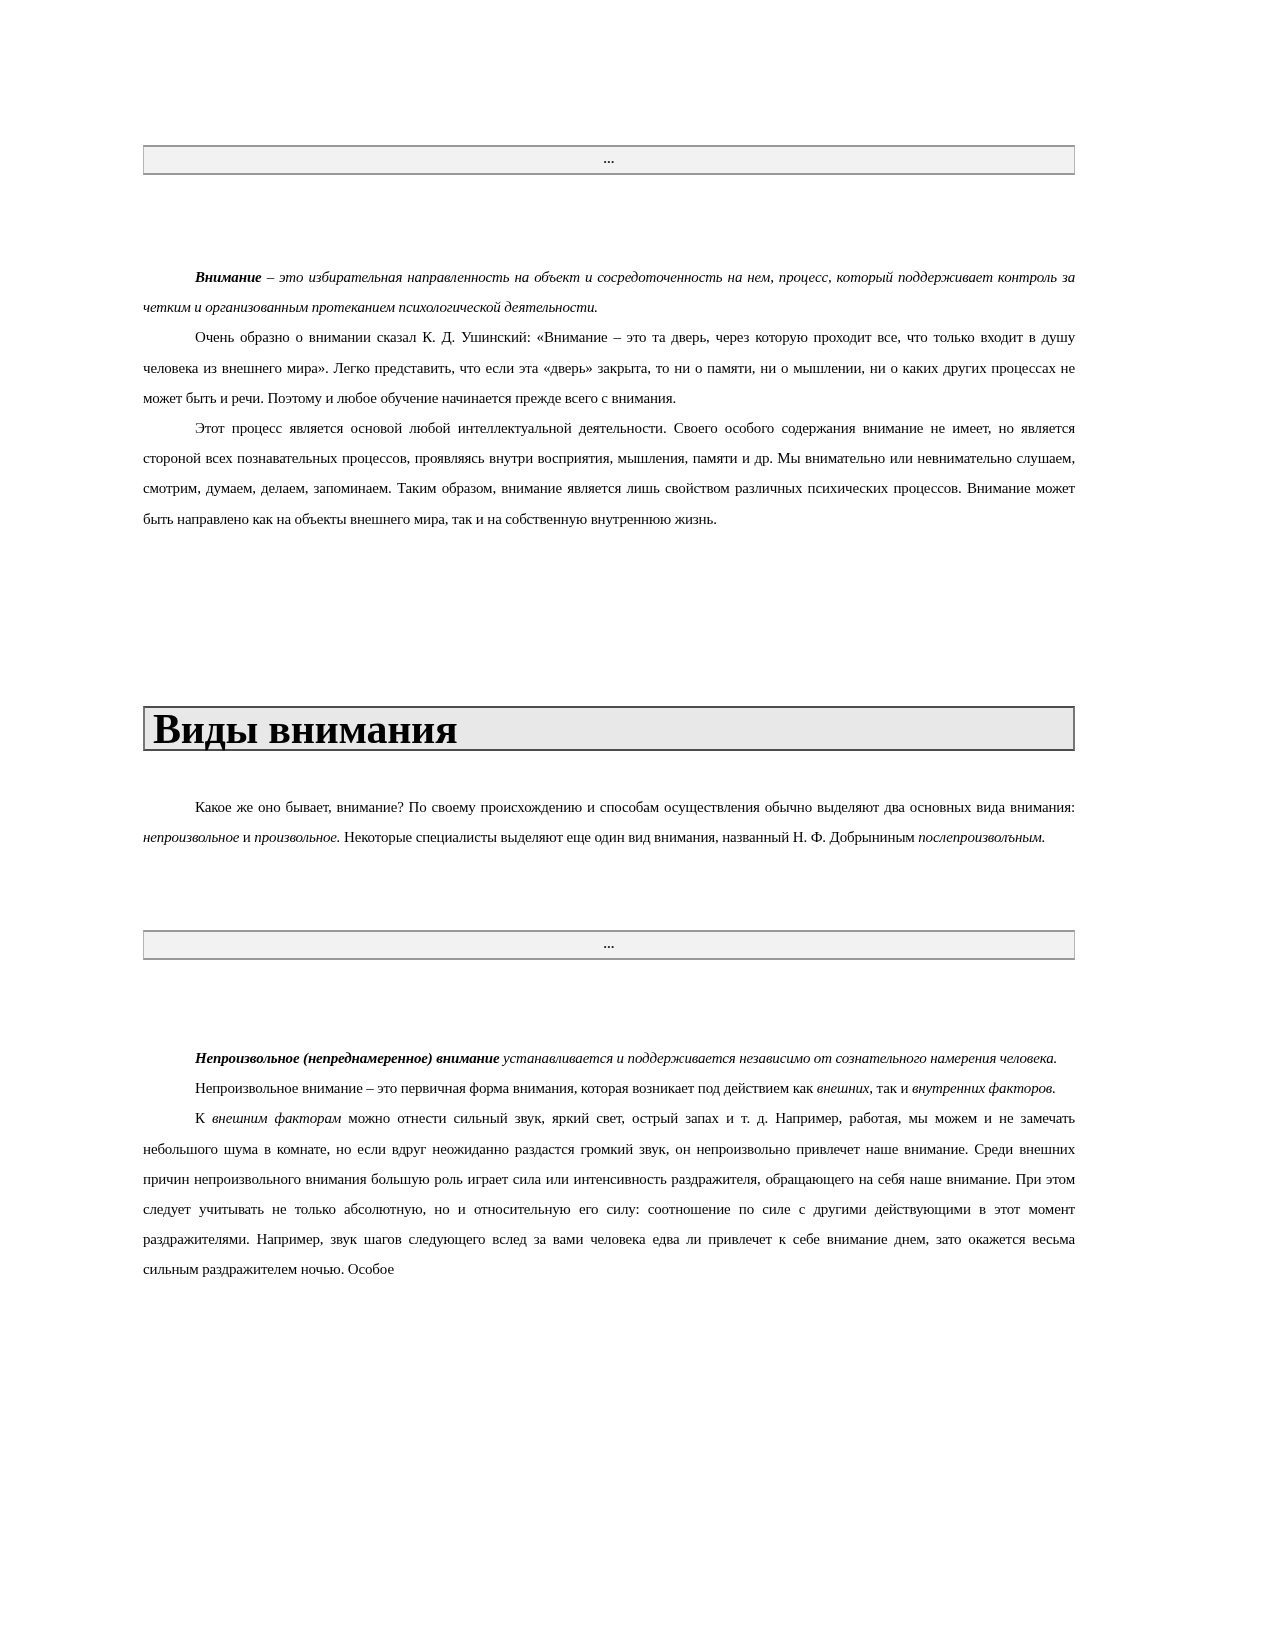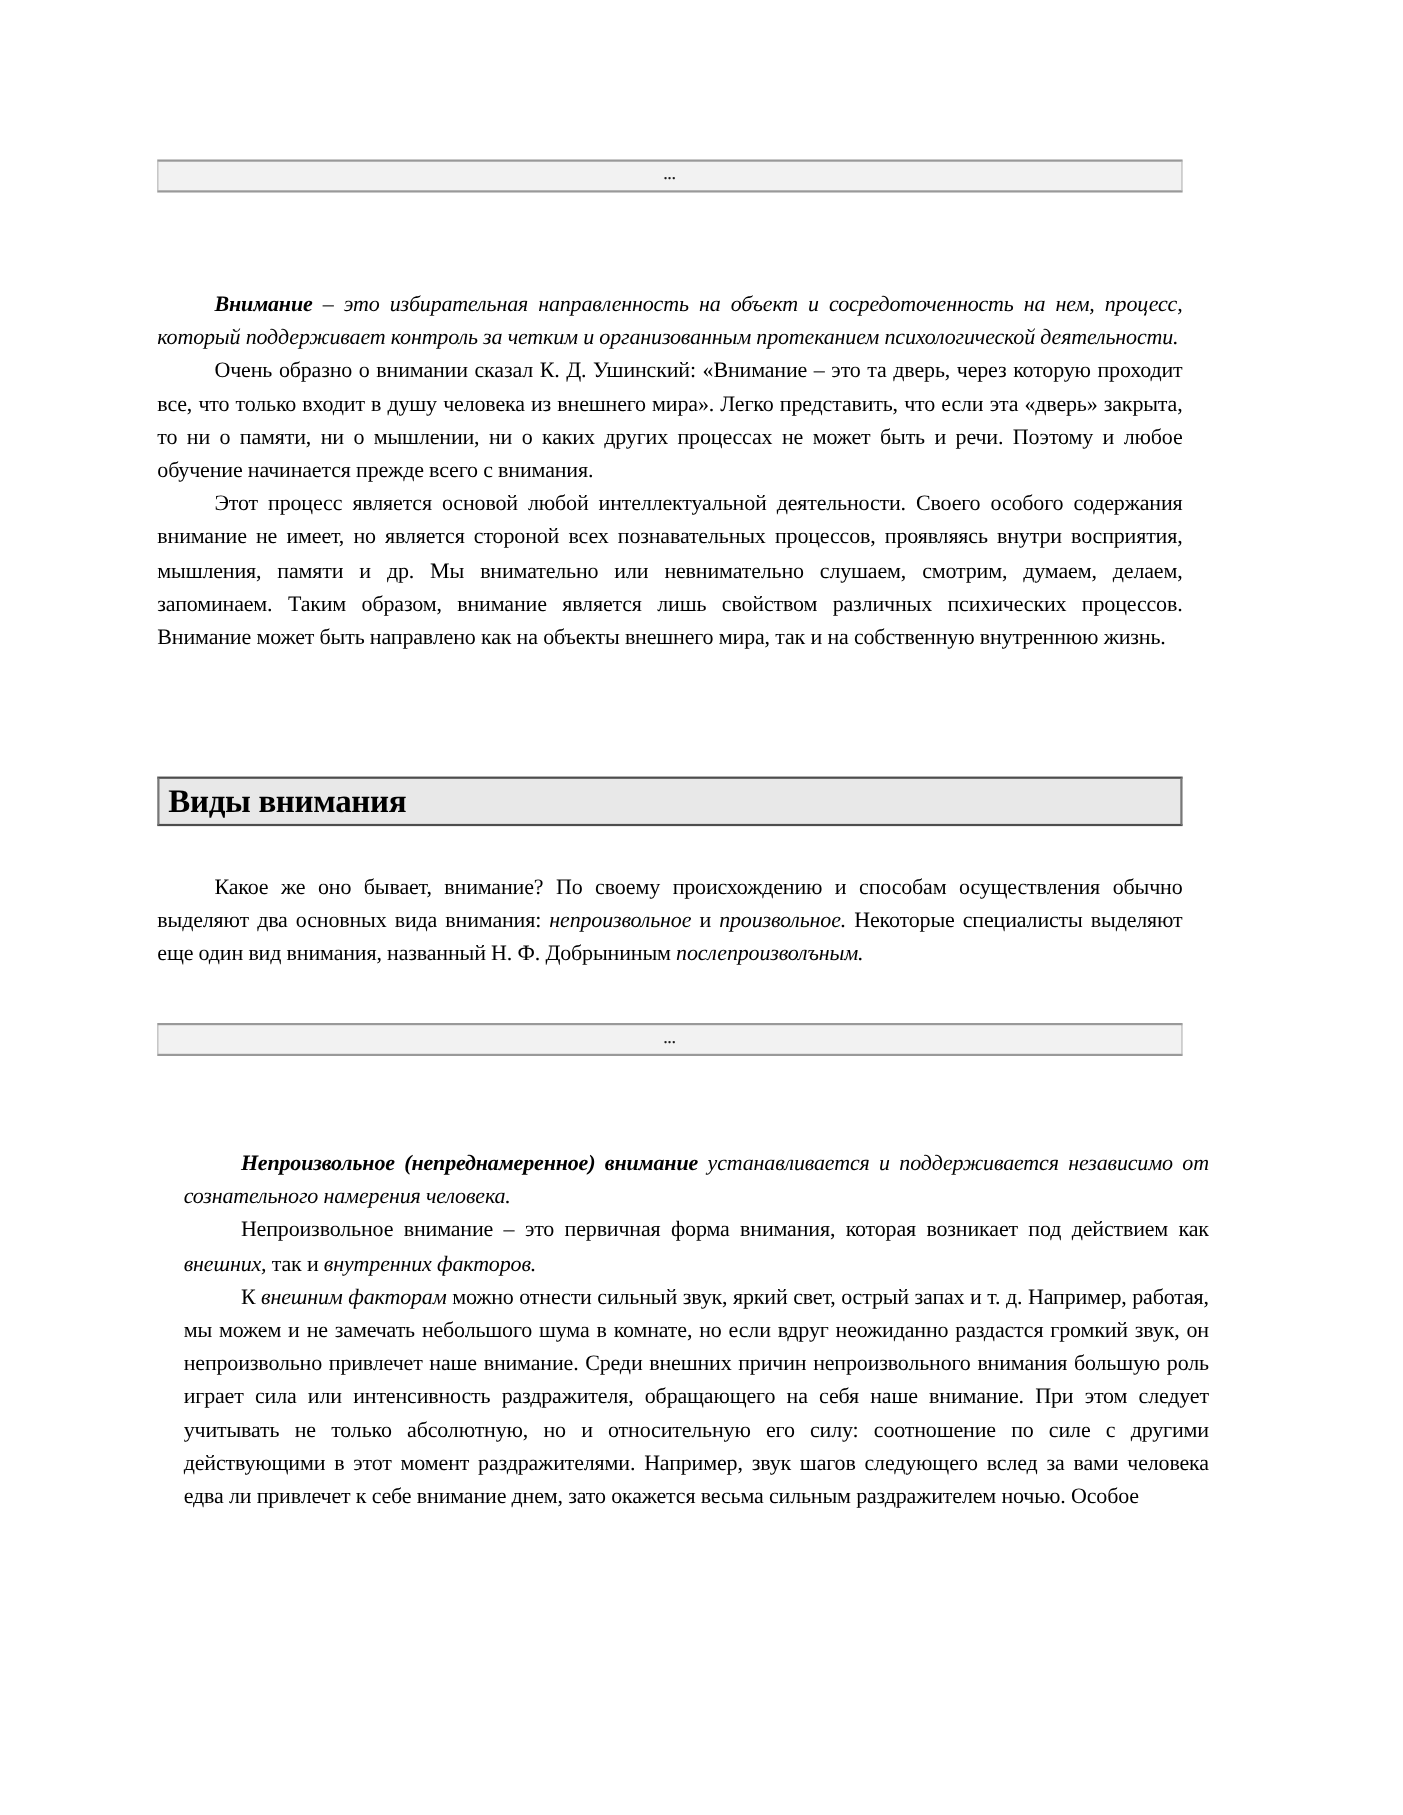--- a/index.html
+++ b/index.html
@@ -46,36 +46,36 @@
     transform: translateY(-2px);
   }
   #bar-top { position: absolute; left: 143px; top: 145px; }
   #bar-mid { position: absolute; left: 143px; top: 930px; }
 
   
   .body-text {
     position: absolute;
     left: 143px;
     width: 932px;
-    font-size: 20px;
+    font-size: 15px;
     line-height: 30.2px;
     text-align: justify;
     text-justify: inter-word;
     font-stretch: condensed;
     letter-spacing: -0.15px;
     word-spacing: 0px;
   }
   .body-text p {
     margin: 0;
     text-indent: 52px;
   }
 
   #block-intro { top: 262px; }
   #block-vidy   { top: 792px; }
-  #block-neproiz { top: 1043px; margin-left: 24px; }
+  #block-neproiz { top: 1043px; }
 
   i, .it {
     font-style: italic;
   }
   .bdit {
     font-weight: bold;
     font-style: italic;
   }
   
   .defn {
@@ -94,21 +94,21 @@
     border-top: 2px solid #4d4d4d;
     border-bottom: 2px solid #4d4d4d;
     border-left: 2px solid #777777;
     border-right: 2px solid #777777;
     display: flex;
     align-items: center;
   }
   #heading-vidy .heading-text {
     font-family: "Liberation Serif", "DejaVu Serif", serif;
     font-weight: bold;
-    font-size: 30px;
+    font-size: 42px;
     line-height: 38px;
     font-stretch: condensed;
     letter-spacing: -0.3px;
     padding-left: 8px;
     color: #000000;
     white-space: nowrap;
   }
 </style>
 </head>
 <body>

